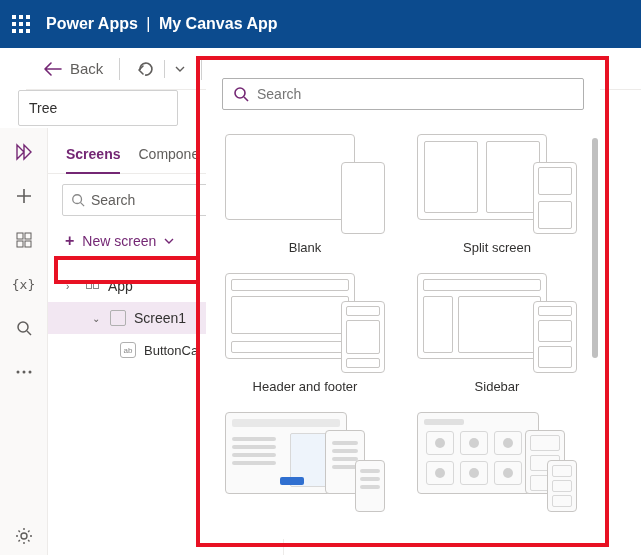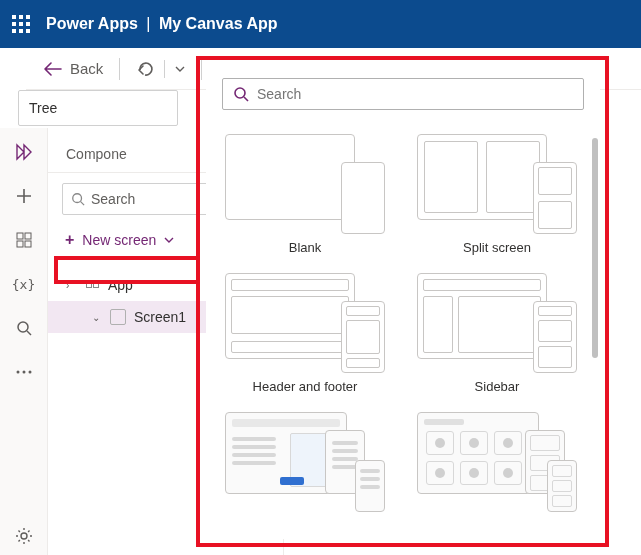--- a/index.html
+++ b/index.html
@@ -183,20 +183,21 @@
   <div class="rail-item rail-bottom">
     <svg width="18" height="18" viewBox="0 0 18 18">
         <circle cx="9" cy="9" r="3" stroke="#605e5c" fill="none" stroke-width="1.4"></circle>
         <path d="M9 1v2M9 15v2M1 9h2M15 9h2M3.5 3.5l1.4 1.4M13.1 13.1l1.4 1.4M3.5 14.5l1.4-1.4M13.1 4.9l1.4-1.4" stroke="#605e5c" stroke-width="1.4"></path>
       </svg>
   </div>
 </div>
 
 <div class="treeview">
   <div class="tv-tabs">
+    <div class="tv-tab active">Screens</div>
     <div class="tv-tab">Compone</div>
   </div>
   <div class="tv-search">
     <span>
       <svg width="14" height="14" viewBox="0 0 16 16">
           <circle cx="7" cy="7" r="5" stroke="#888" stroke-width="1.5" fill="none"></circle>
           <line x1="11" y1="11" x2="15" y2="15" stroke="#888" stroke-width="1.5"></line>
         </svg>
     </span>
     <span>Search</span>
@@ -216,20 +217,24 @@
       <span class="node-icon app">
           <span></span>
           <span></span>
         </span>
       <span>App</span>
     </div>
     <div class="tv-node child selected">
       <span class="caret">⌄</span>
       <span class="node-icon"></span>
       <span>Screen1</span>
+    </div>
+    <div class="tv-node grandchild">
+      <span class="node-icon" style="border-radius:3px;">ab</span>
+      <span>ButtonCa</span>
     </div>
   </div>
 </div>
 
 <div class="popout">
   <div class="popout-inner">
     <div class="pop-search">
       <span>
         <svg width="16" height="16" viewBox="0 0 16 16">
             <circle cx="7" cy="7" r="5" stroke="#742774" stroke-width="1.6" fill="none"></circle>

